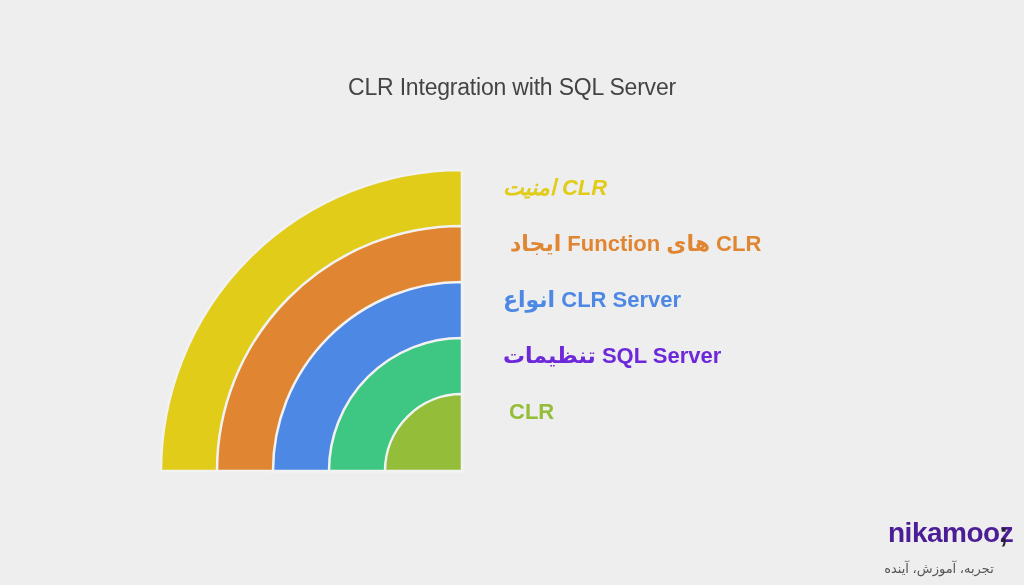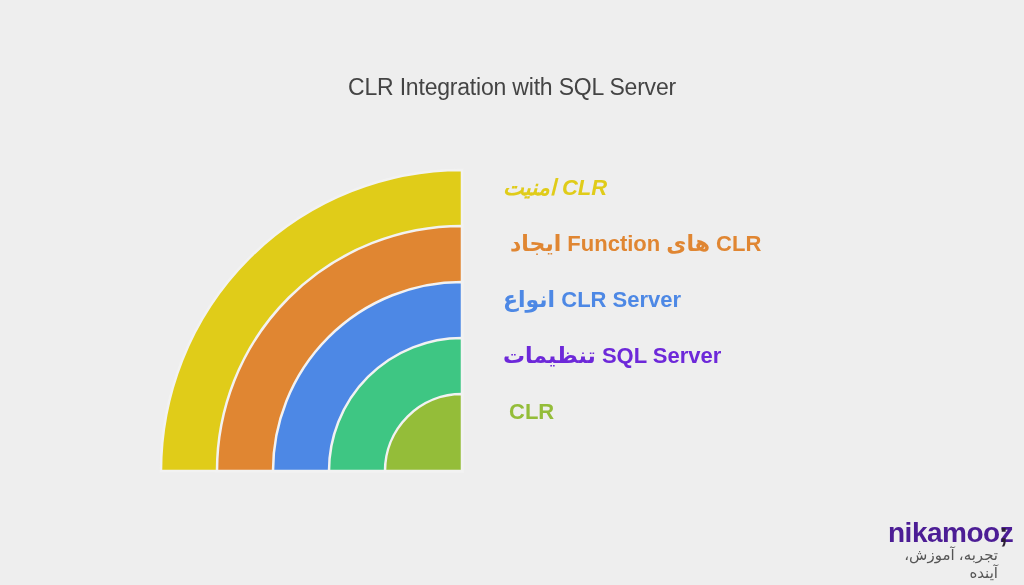--- a/index.html
+++ b/index.html
@@ -18,21 +18,21 @@
     }
     .logo { position: absolute; left: 872px; top: 518px; width: 150px; height: 50px; }
     .logo-word {
       position: absolute; left: 16px; top: 0; font-size: 28px; font-weight: bold;
       color: #4c1d95; letter-spacing: -0.5px; line-height: 30px;
     }
     .logo-semi {
       position: absolute; left: 127px; top: 0; font-size: 28px; font-weight: bold; color: #2a1f33; line-height: 30px;
     }
     .logo-tag {
-      position: absolute; left: 8px; top: 28px; font-size: 15px; color: #555555; direction: rtl; width: 118px; text-align: right; letter-spacing: 1px;
+      position: absolute; left: 8px; top: 43px; font-size: 13px; color: #555555; direction: rtl; width: 118px; text-align: center; letter-spacing: 1px;
     }
   </style>
 </head>
 <body>
 
 <div class="title">CLR Integration with SQL Server</div>
 
 <svg class="arcs" width="1024" height="585">
   <g id="arc-group" stroke="#f2f2f2" stroke-width="2.5">
       <path d="M 462 471 L 161 471 A 301 301 0 0 1 462 170 Z" fill="#e0cc19"></path>

